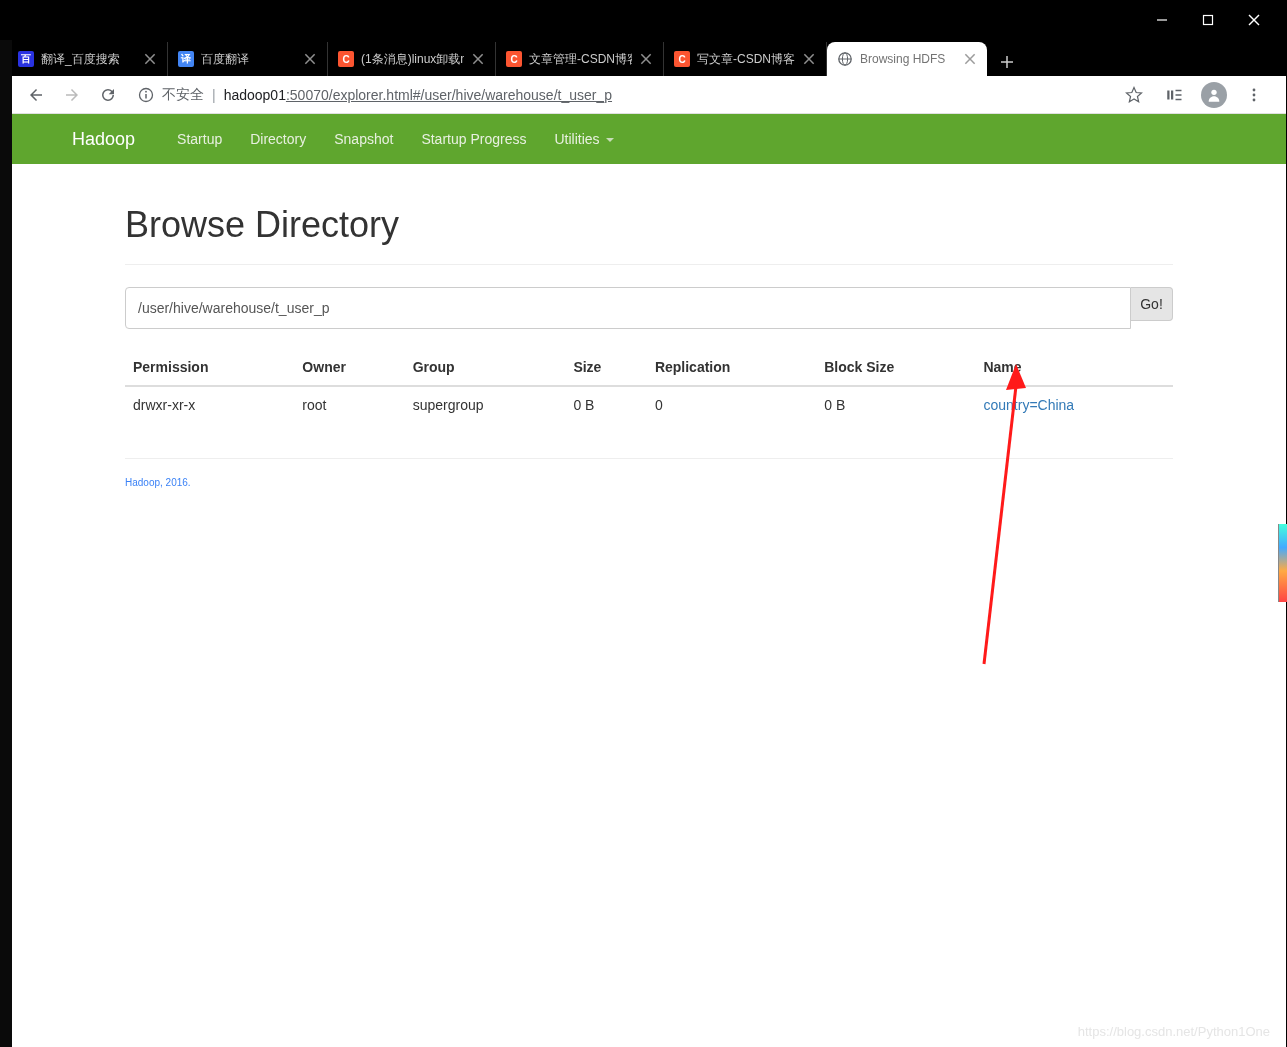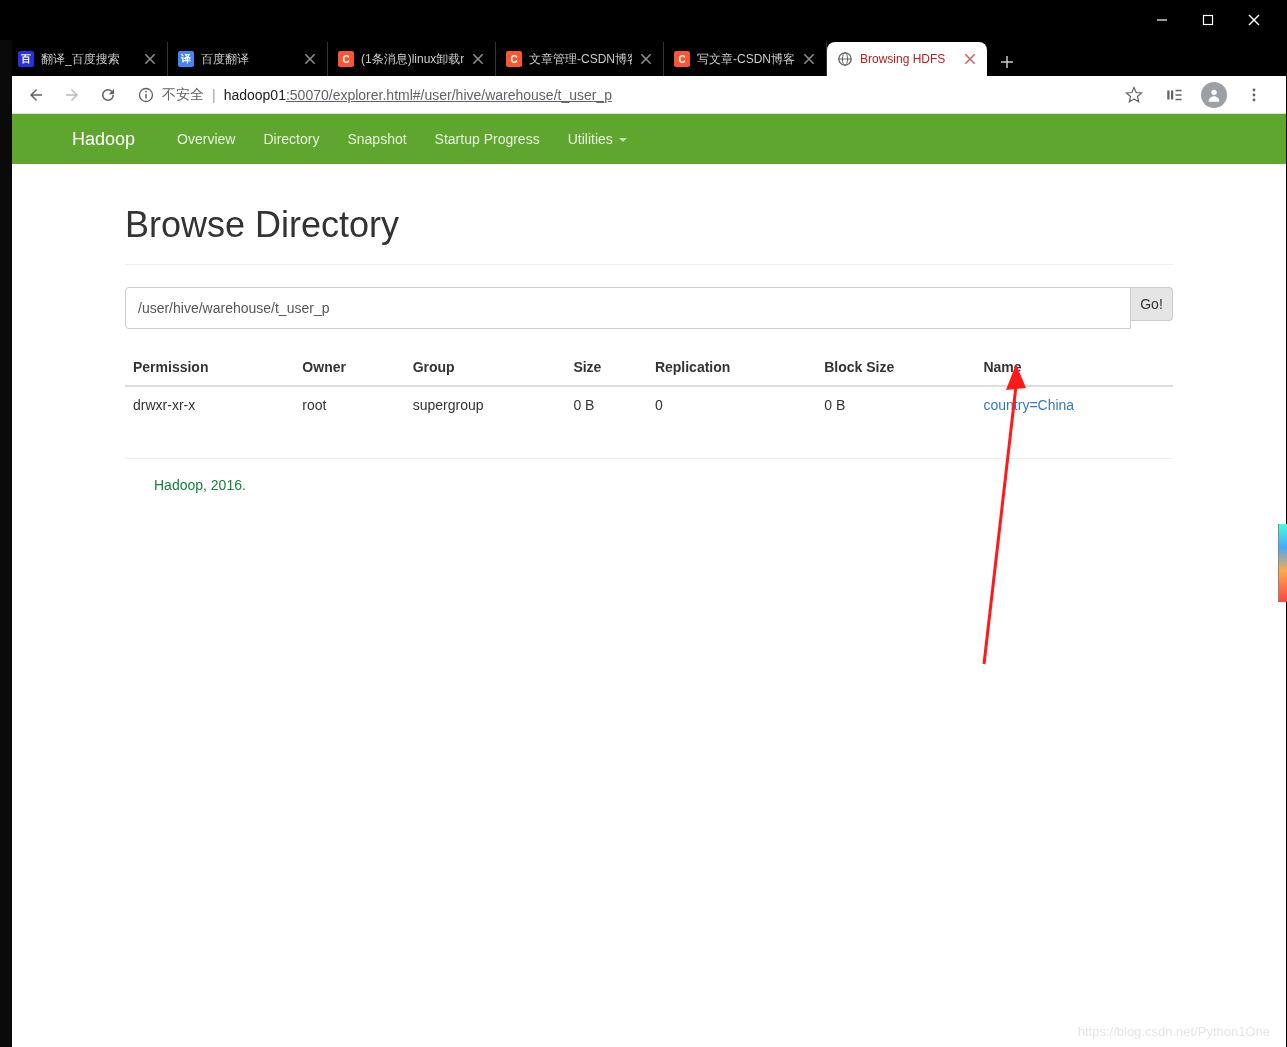--- a/index.html
+++ b/index.html
@@ -4,21 +4,21 @@
   <style>
     * { margin: 0; padding: 0; box-sizing: border-box; }
     body { font-family: -apple-system, BlinkMacSystemFont, "Segoe UI", Arial, sans-serif; background: #000; width: 1287px; height: 1047px; overflow: hidden; position: relative; }
     
     .titlebar { height: 40px; background: #000; display: flex; align-items: center; justify-content: flex-end; padding-right: 10px; }
     .titlebar-btn { width: 46px; height: 32px; display: flex; align-items: center; justify-content: center; color: #fff; font-size: 14px; }
     .titlebar-btn svg { width: 12px; height: 12px; }
     
     .tabs-bar { height: 36px; background: #000; display: flex; align-items: flex-end; padding-left: 8px; }
     .tab { height: 34px; display: flex; align-items: center; padding: 0 10px 0 10px; color: #ccc; font-size: 12px; gap: 7px; border-right: 1px solid #333; min-width: 160px; max-width: 168px; position: relative; }
-    .tab.active { background: #fff; color: #b91c1c; border-radius: 8px 8px 0 0; border-right: none; margin-top: 35px; }
+    .tab.active { background: #fff; color: #737373; border-radius: 8px 8px 0 0; border-right: none; margin-top: 35px; }
     .favicon { width: 16px; height: 16px; flex-shrink: 0; display: flex; align-items: center; justify-content: center; font-size: 10px; font-weight: bold; border-radius: 2px; }
     .favicon-baidu { background: #2932e1; color: #fff; }
     .favicon-baidu2 { background: #4285f4; color: #fff; }
     .favicon-csdn { background: #fc5531; color: #fff; }
     .favicon-globe { color: #5f6368; }
     .tab-title { flex: 1; overflow: hidden; white-space: nowrap; text-overflow: clip; }
     .tab-close { width: 14px; height: 14px; color: inherit; opacity: 0.7; flex-shrink: 0; }
     .newtab-btn { width: 28px; height: 28px; display: flex; align-items: center; justify-content: center; color: #ccc; margin-left: 6px; }
     
     .addr-bar { height: 38px; background: #fff; display: flex; align-items: center; padding: 0 8px; gap: 4px; border-bottom: 1px solid #e0e0e0; margin-left: 12px; margin-right: 1px; }
@@ -50,21 +50,21 @@
     .path-row { display: flex; margin-bottom: 20px; }
     .path-input { flex: 1; height: 42px; border: 1px solid #ccc; border-radius: 4px 0 0 4px; padding: 0 12px; font-size: 14px; color: #555; outline: none; }
     .go-btn { width: 42px; height: 34px; border: 1px solid #ccc; border-left: none; border-radius: 0 4px 4px 0; background: #e5e5e5; color: #333; font-size: 14px; cursor: pointer; }
     
     table { width: 100%; border-collapse: collapse; }
     thead th { text-align: left; font-weight: 700; font-size: 14px; color: #333; padding: 10px 8px; border-bottom: 2px solid #ddd; }
     tbody td { font-size: 14px; color: #333; padding: 10px 8px; border-bottom: 1px solid transparent; }
     .link-cell { color: #337ab7; cursor: pointer; }
     
     .footer-hr { border: none; border-top: 1px solid #eee; margin-top: 34px; margin-bottom: 18px; }
-    .footer-text { font-size: 14px; color: #15803d; margin-left: 29px; }
+    .footer-text { font-size: 10px; color: #3b82f6; }
     
     .arrow-annot { position: absolute; pointer-events: none; }
     
     .watermark { position: absolute; right: 16px; bottom: 8px; color: #e5e5e5; font-size: 13px; }
     
     .right-indicator { position: absolute; right: 0; top: 524px; width: 9px; height: 78px; background: linear-gradient(#4fd 0%, #4af 30%, #fa4 60%, #f44 100%); border-left: 1px solid #888; }
     
     svg { display: block; }
   </style>
 </head>
@@ -211,21 +211,21 @@
           <circle cx="8" cy="8" r="1.4" fill="#5f6368"></circle>
           <circle cx="8" cy="13" r="1.4" fill="#5f6368"></circle>
         </svg>
     </div>
   </div>
 </div>
 
 <div class="page-area">
   <div class="top-navbar">
     <span class="brand">Hadoop</span>
-    <a class="nav-link">Overview</a>
+    <a class="nav-link">Startup</a>
     <a class="nav-link">Directory</a>
     <a class="nav-link">Snapshot</a>
     <a class="nav-link">Startup Progress</a>
     <a class="nav-link dropdown">Utilities</a>
   </div>
 
   <div class="container">
     <h1 class="page-title">Browse Directory</h1>
     <hr class="hr">
 

